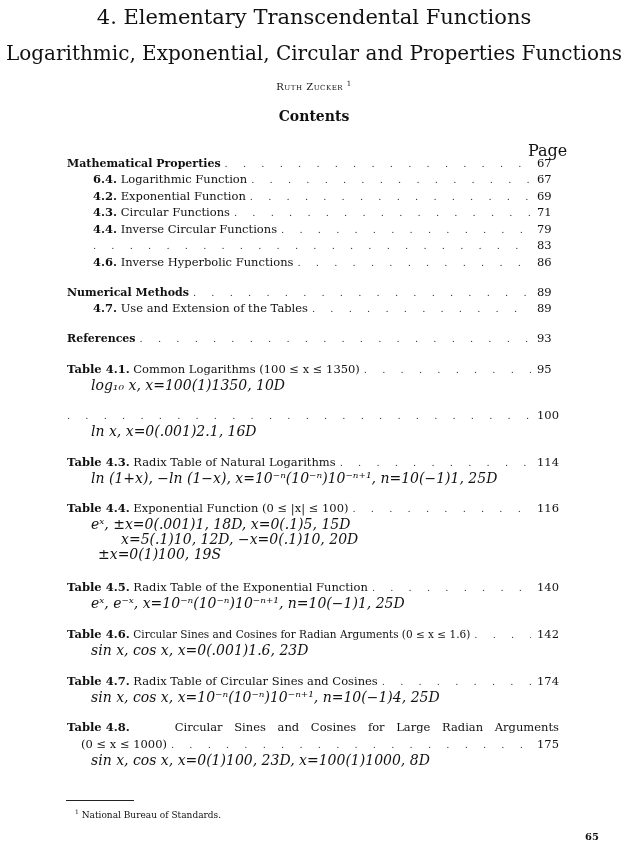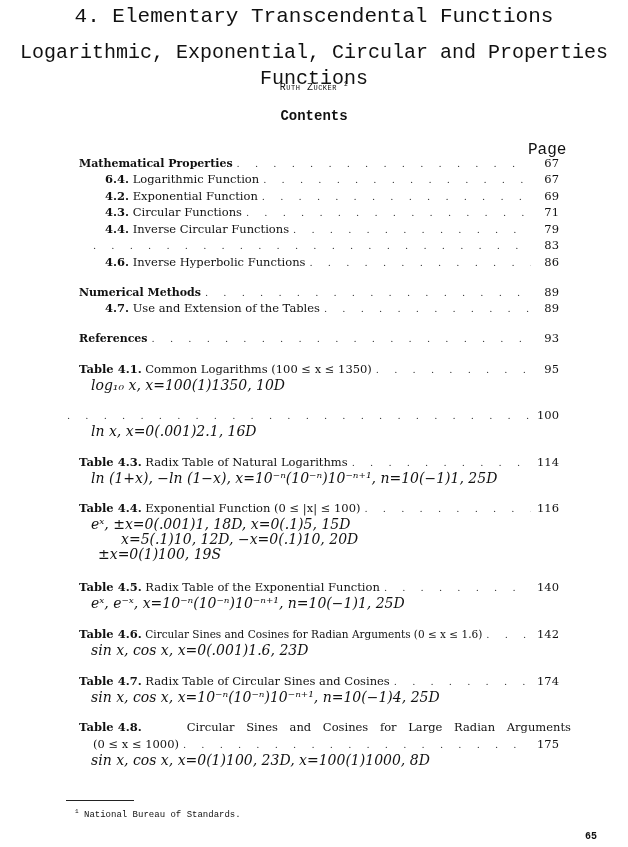--- a/index.html
+++ b/index.html
@@ -1,31 +1,31 @@
 <!DOCTYPE html>
 <html><head>
 <meta charset="utf-8">
 <style>
   html, body { margin:0; padding:0; background:#ffffff; }
   body { width:628px; height:847px; position:relative; overflow:hidden;
          font-family:"DejaVu Serif","Liberation Serif",serif; color:#111; }
-  .abs { position:absolute;font-family:Liberation Mono, monospace; }
+  .abs { position:absolute; }
   .title1 { top:4px; left:0; width:628px; text-align:center; font-size:21px; line-height:26px; }
   .title2 { top:40px; left:0; width:628px; text-align:center; font-size:20px; line-height:26px; }
   .author { top:80px; left:0; width:628px; text-align:center; font-size:10px; letter-spacing:0.5px; font-variant:small-caps; }
   .author sup { font-size:7px; }
   .contents { top:108px; left:0; width:628px; text-align:center; font-size:14px; font-weight:bold; }
   .page-hdr { top:141px; left:528px; width:30px; text-align:center; font-size:16px; }
   .row { position:absolute; left:67px; width:492px; height:15px; font-size:11.5px; line-height:15px; display:flex; align-items:baseline; white-space:nowrap; }
   .row.sub { left:93px; width:466px; }
-  .row .lbl { flex:0 0 auto; padding-right:4px;margin-left:12px; }
+  .row .lbl { flex:0 0 auto; padding-right:4px; }
   .row .lbl b { font-weight:bold; }
   .row .dots { flex:1 1 auto; overflow:hidden; color:#333; letter-spacing:6px; font-size:10px; }
   .row .dots::after { content:". . . . . . . . . . . . . . . . . . . . . . . . . . . . . . . . . . . . . . . . . . . . . . . . . . . . . . . . . . . . . . . . . . . . ."; }
-  .row .pg { flex:0 0 auto; padding-left:6px; text-align:right; min-width:22px; }
+  .row .pg { flex:0 0 auto; padding-left:6px; text-align:left; min-width:22px; }
   .sec { font-weight:bold; font-size:11px; }
   .detail { position:absolute; left:91px; font-size:14px; line-height:14px; font-style:italic; white-space:nowrap; }
   .detail.in2 { left:121px; }
   .detail.in3 { left:98px; }
   .rule { top:800px; left:66px; width:68px; height:1px; background:#222; }
   .footnote { top:808px; left:75px; font-size:9px; }
   .footnote sup { font-size:6px; }
   .pagenum { top:831px; left:585px; font-size:10px; font-weight:bold; }
 </style>
 </head>

